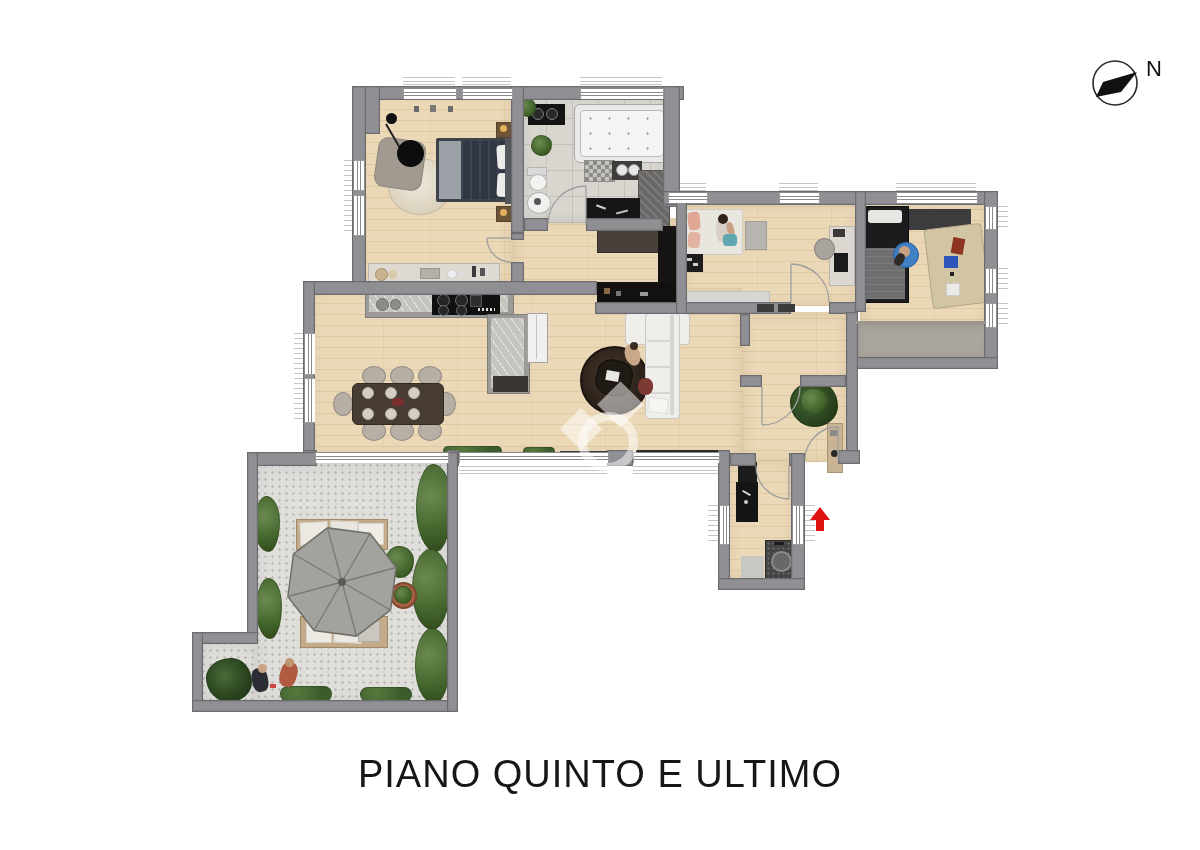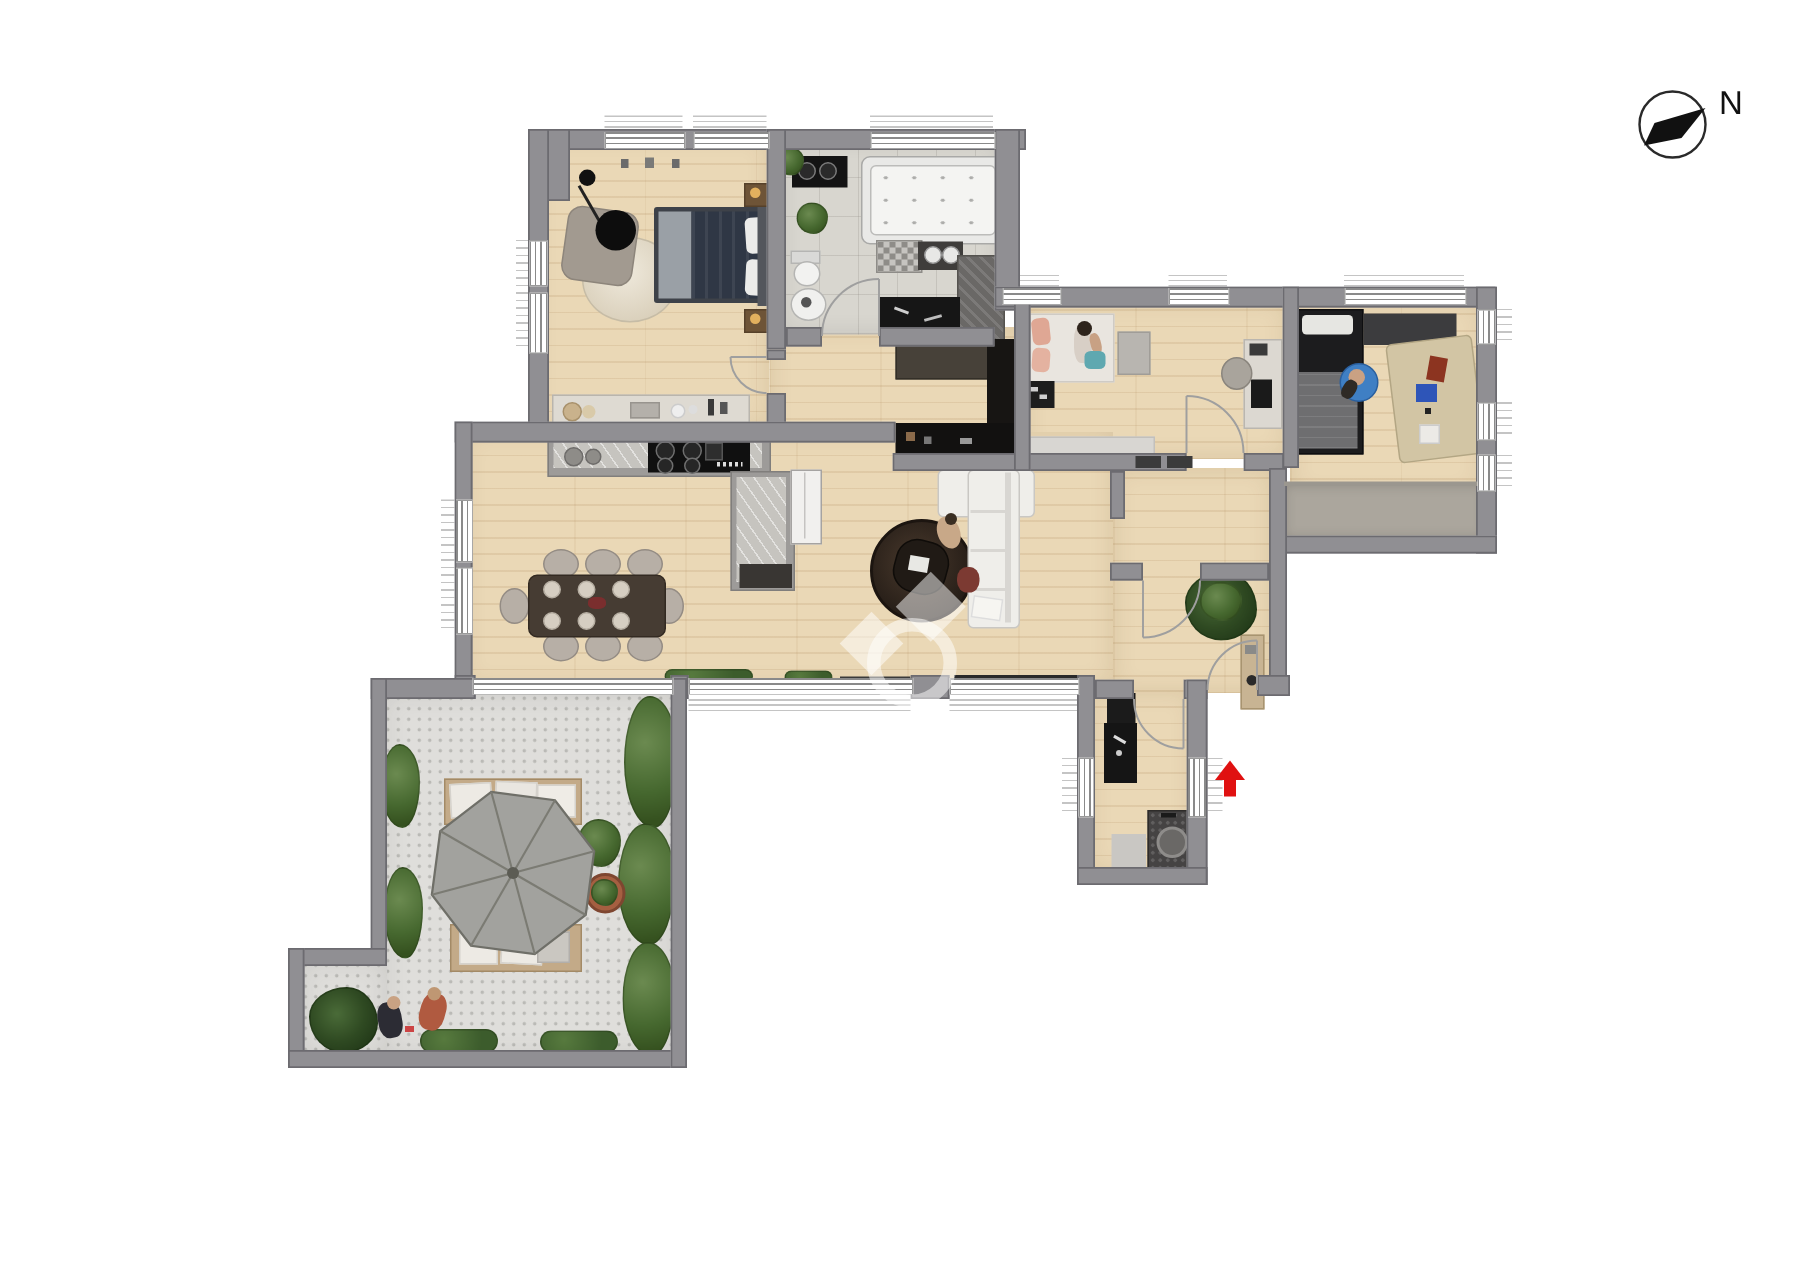--- a/index.html
+++ b/index.html
@@ -351,14 +351,15 @@
   <div class="abs wm" style="left:566px;top:414px;width:30px;height:30px;transform:rotate(45deg);"></div>
   <div class="abs wm" style="left:604px;top:388px;width:33px;height:33px;transform:rotate(45deg);"></div>
   <div class="abs" style="left:578px;top:412px;width:42px;height:42px;border:9px solid #fff;border-radius:50%;opacity:.5;z-index:40;"></div>
 
   <svg class="abs" style="left:1088px;top:48px;z-index:50;" width="90" height="70" viewBox="0 0 90 70">
     <circle cx="27" cy="35" r="22" fill="none" stroke="#2a2a2a" stroke-width="1.6"></circle>
     <polygon points="49,24 15,34 8,49 33,44" fill="#111"></polygon>
     <text x="58" y="28" font-size="22" font-weight="500" fill="#111" font-family="Liberation Sans, sans-serif">N</text>
   </svg>
 
+  <div id="title-bar">PIANO QUINTO E ULTIMO</div>
 
 </div>
 
 </body></html>

